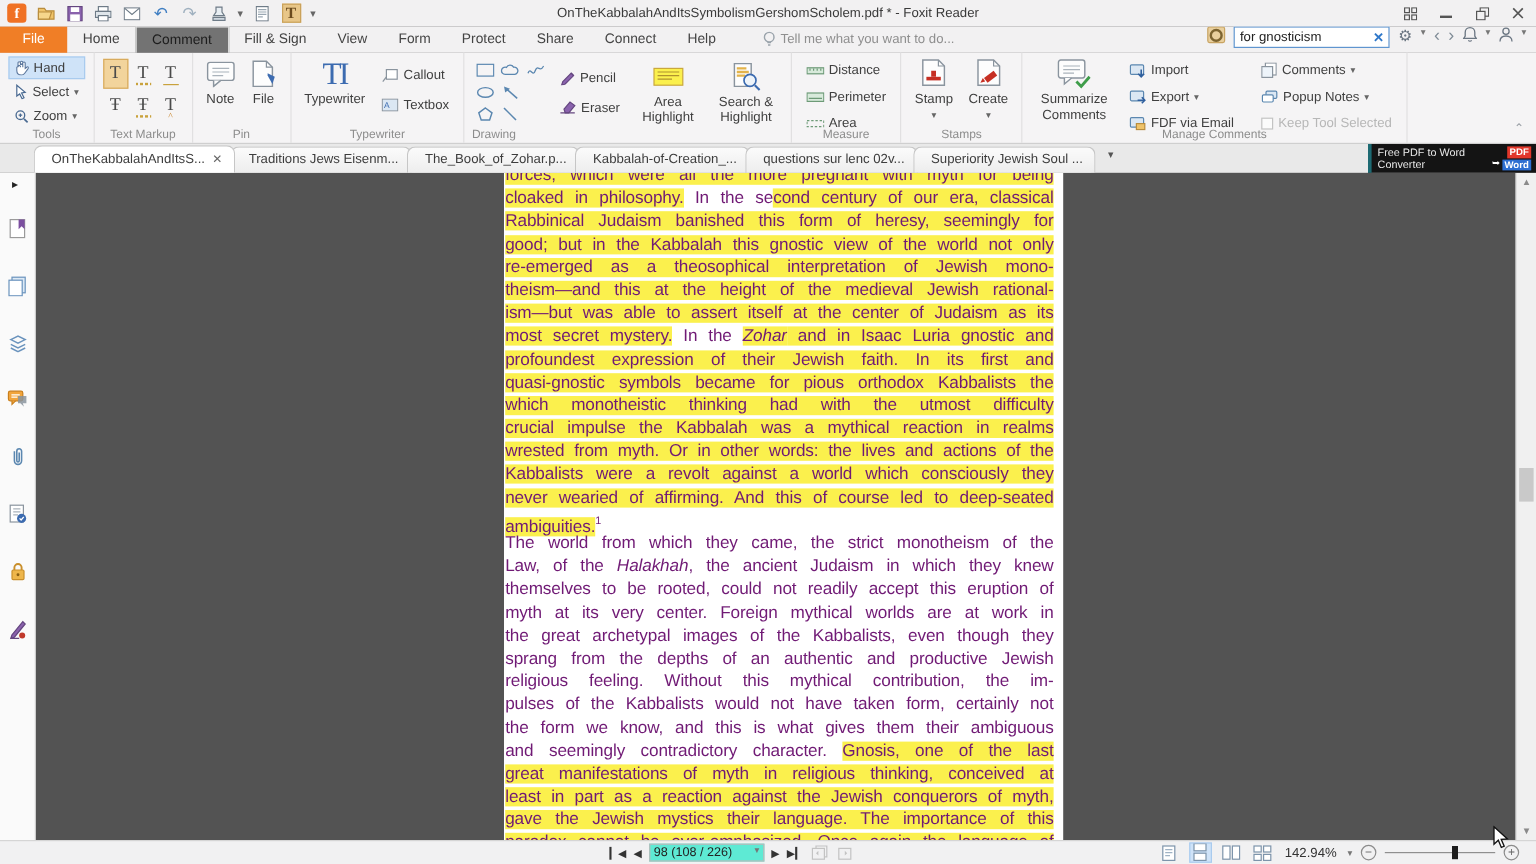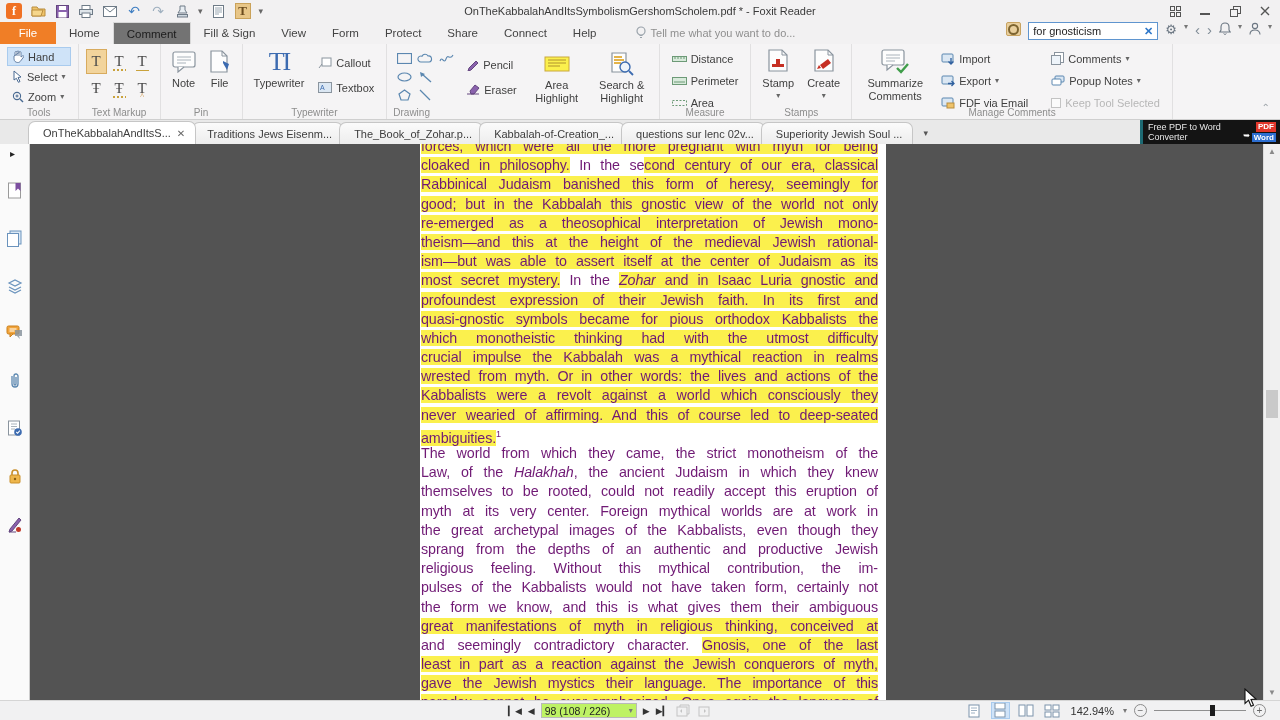--- a/index.html
+++ b/index.html
@@ -51,21 +51,21 @@
 .tbar{position:absolute;bottom:3px;left:4px;right:4px;height:3px;background:#e3b34a}
 .tbar.thin{height:1.5px;background:#c9a23c}
 .tbar.wavy{height:2px;background:repeating-linear-gradient(90deg,#c9a23c 0 2px,transparent 2px 4px)}
 .shapegrid{display:grid;grid-template-columns:repeat(3,20px);grid-auto-rows:17px;gap:1px;margin-top:3px}
 .shapecell{display:flex;align-items:center;justify-content:center}
 .grayed{color:#b7b7b7}
 .chkbox{width:10px;height:10px;border:1px solid #c3c3c3;background:#fbfbfb;display:inline-block}
 .collapse{position:absolute;right:10px;bottom:6px;color:#9aa0a6;font-size:10px}
 
 
-.tabbar{position:absolute;top:120px;left:0;right:0;height:24px;background:#e9e9e9;display:flex;align-items:flex-end;z-index:27}
+.tabbar{position:absolute;top:120px;left:0;right:0;height:24px;background:#e9e9e9;display:flex;align-items:center;z-index:27}
 .dtab{height:22px;display:flex;align-items:center;gap:6px;padding:0 10px 0 14px;font-size:11px;color:#3d3d3d;background:linear-gradient(#fbfbfb,#ededed);border:1px solid #c6c6c6;border-bottom:none;border-radius:7px 7px 0 0;margin-right:-4px;max-width:172px;white-space:nowrap}
 .dtab.active{background:#fff;z-index:2;height:23px}
 .dtab .x{color:#666;font-size:10px}
 .taboverflow{margin-left:14px;margin-bottom:6px;font-size:9px;color:#555}
 .ad{margin-left:auto;width:140px;height:24px;background:#141414;display:flex;align-items:center;padding:2px 4px 2px 8px;position:relative}
 .ad:before{content:"";position:absolute;left:0;top:0;bottom:0;width:3px;background:#1d6a73}
 .adtxt{color:#e8e8e8;font-size:9px;line-height:1.15;flex:1}
 .adbadges{display:flex;flex-direction:column;align-items:flex-end;gap:1px}
 .badge{font-size:8px;font-weight:bold;color:#fff;padding:0 2px;line-height:1.2}
 .badge.pdf{background:#e2372b}
@@ -85,21 +85,21 @@
 .pline .it{font-style:italic}
 .pline .sup{font-size:9px;vertical-align:6px;letter-spacing:0}
 .vscroll{width:17px;background:#f0f0f0;border-left:1px solid #dcdcdc;position:relative}
 .vs-arrow{position:absolute;left:0;right:0;text-align:center;color:#8a8a8a;font-size:8px}
 .vs-thumb{position:absolute;left:2px;right:2px;top:246px;height:28px;background:#c9c9c9}
 
 
 .statusbar{position:absolute;left:0;right:0;bottom:0;height:20px;background:#f1f1f2;border-top:1px solid #d5d5d5;display:flex;align-items:center;z-index:30}
 .sb-center{position:absolute;left:508px;display:flex;align-items:center;gap:6px;color:#4a4a4a}
 .tri{font-size:9px;color:#333}
-.pagefield{width:96px;height:15px;background:#bef264;border:1px solid #b9b9b9;font-size:10.5px;display:flex;align-items:center;padding:0 3px;color:#222;gap:3px}
+.pagefield{width:96px;height:15px;background:#5eead4;border:1px solid #b9b9b9;font-size:10.5px;display:flex;align-items:flex-start;padding:0 3px;color:#222;gap:3px}
 .pagefield .pf{flex:1}
 .viewicons{display:flex;gap:4px;color:#c3c3c3;font-size:11px}
 .sb-right{position:absolute;right:14px;display:flex;align-items:center;gap:7px}
 .lay{width:19px;height:17px;display:flex;align-items:center;justify-content:center;border:1px solid transparent}
 .lay.sel{background:#cfe3f8;border-color:#a9cbee}
 .zoomtxt{font-size:11px;color:#333;margin:0 2px}
 .circ{width:13px;height:13px;border:1px solid #8b8b8b;border-radius:50%;display:flex;align-items:center;justify-content:center;color:#666;font-size:10px;line-height:1}
 .slider{width:92px;height:13px;position:relative}
 .slider .track{position:absolute;top:6px;left:0;right:0;height:1px;background:#8f8f8f}
 .slider .thumb{position:absolute;top:1px;left:56px;width:5px;height:11px;background:#1c1c1c}
@@ -638,22 +638,22 @@
           <div class="pline"><span class="hl">ambiguities.</span><span class="sup">1</span></div>
           <div class="pline ind"><span>The world from which they came, the strict monotheism of the</span></div>
           <div class="pline"><span>Law, of the </span><span class="it">Halakhah</span><span>, the ancient Judaism in which they knew</span></div>
           <div class="pline"><span>themselves to be rooted, could not readily accept this eruption of</span></div>
           <div class="pline"><span>myth at its very center. Foreign mythical worlds are at work in</span></div>
           <div class="pline"><span>the great archetypal images of the Kabbalists, even though they</span></div>
           <div class="pline"><span>sprang from the depths of an authentic and productive Jewish</span></div>
           <div class="pline"><span>religious feeling. Without this mythical contribution, the im-</span></div>
           <div class="pline"><span>pulses of the Kabbalists would not have taken form, certainly not</span></div>
           <div class="pline"><span>the form we know, and this is what gives them their ambiguous</span></div>
+          <div class="pline"><span>and seemingly contradictory character. </span><span class="hl">Gnosis, one of the last</span></div>
           <div class="pline"><span class="hl">great manifestations of myth in religious thinking, conceived at</span></div>
-          <div class="pline"><span>and seemingly contradictory character. </span><span class="hl">Gnosis, one of the last</span></div>
           <div class="pline"><span class="hl">least in part as a reaction against the Jewish conquerors of myth,</span></div>
           <div class="pline"><span class="hl">gave the Jewish mystics their language. The importance of this</span></div>
           <div class="pline"><span class="hl">paradox cannot be over-emphasized. Once again the language of</span></div>
         </div>
     </div>
   </div>
 
   <div class="vscroll">
     <span class="vs-arrow" style="top:3px">▲</span>
     <div class="vs-thumb"></div>

